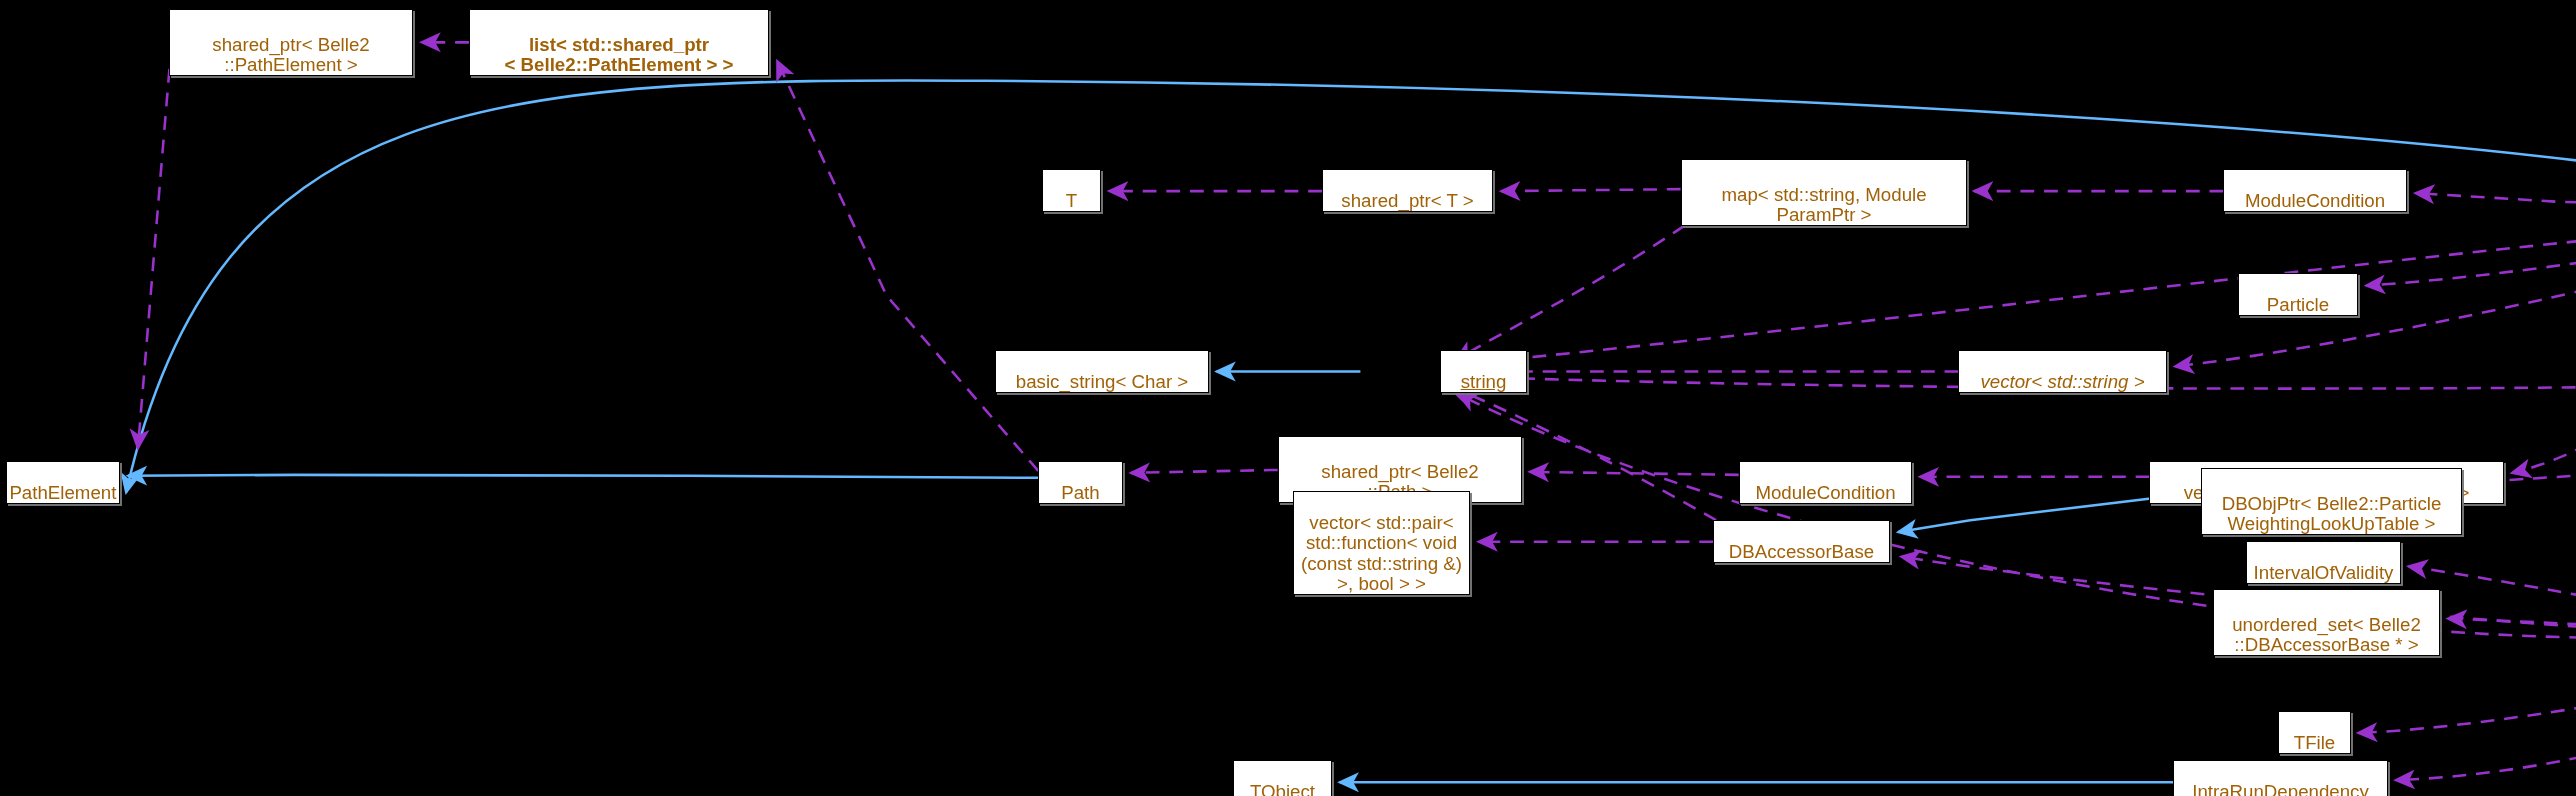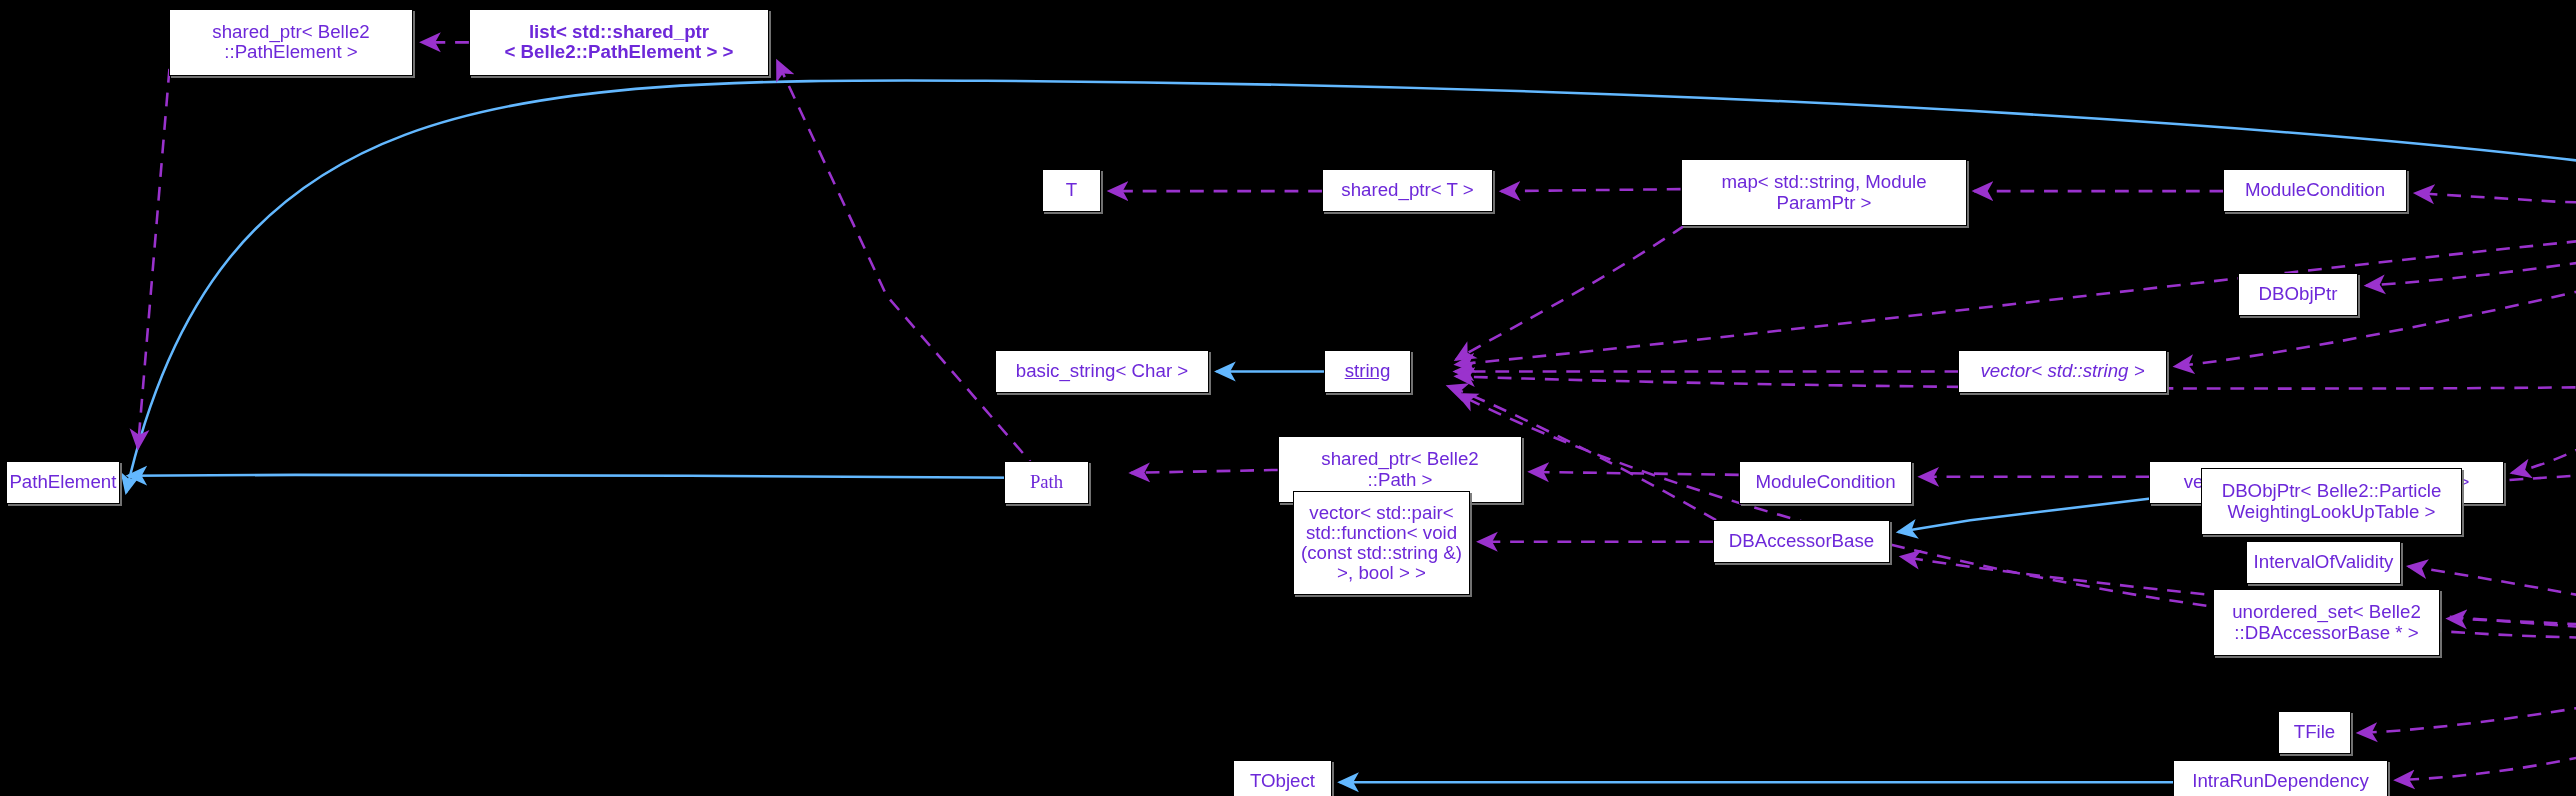--- a/index.html
+++ b/index.html
@@ -17,26 +17,26 @@
     left:0; top:0;
     width:2576px;
     height:797px;
     pointer-events:none;
   }
   .node{
     position:absolute;
     box-sizing:border-box;
     background:#ffffff;
     border:1px solid #000000;
-    color:#6d28d9;
+    color:#a16207;
     font-size:18.7px;
     line-height:1.08;
     text-align:center;
     display:flex;
-    align-items:center;
+    align-items:flex-end;
     justify-content:center;
     white-space:pre;
     box-shadow:2px 2px 0 rgba(120,120,120,0.95);
     z-index:5;
   }
   .node .lbl{display:block;width:100%;}
 </style>
 </head>
 <body>
 
@@ -126,33 +126,33 @@
       <path d="M 2880,527 L 2900,620"></path>
     </g>
   </svg>
 
   <div id="nodes">
       <div class="node" style="left: 5.9px; top: 461px; width: 114px; height: 43px;"><span class="lbl">PathElement</span></div>
       <div class="node" style="left: 169px; top: 8.9px; width: 244px; height: 67px;"><span class="lbl">shared_ptr&lt; Belle2
 ::PathElement &gt;</span></div>
       <div class="node" style="left: 469px; top: 8.9px; width: 300px; height: 67px; font-weight: bold;"><span class="lbl">list&lt; std::shared_ptr
 &lt; Belle2::PathElement &gt; &gt;</span></div>
-      <div class="node" style="left: 1004px; top: 461px; width: 85px; height: 43px; font-family: Liberation Serif, serif;"><span class="lbl">Path</span></div>
+      <div class="node" style="left: 1038px; top: 461px; width: 85px; height: 43px;"><span class="lbl">Path</span></div>
       <div class="node" style="left: 1278px; top: 436px; width: 244px; height: 67px;"><span class="lbl">shared_ptr&lt; Belle2
 ::Path &gt;</span></div>
       <div class="node" style="left: 1739px; top: 461px; width: 173px; height: 43px;"><span class="lbl">ModuleCondition</span></div>
       <div class="node" style="left: 2149px; top: 461px; width: 355px; height: 43px;"><span class="lbl">vector&lt; Belle2::ModuleCondition &gt;</span></div>
       <div class="node" style="left: 1042px; top: 169px; width: 59px; height: 43px;"><span class="lbl">T</span></div>
       <div class="node" style="left: 1322px; top: 169px; width: 171px; height: 43px;"><span class="lbl">shared_ptr&lt; T &gt;</span></div>
       <div class="node" style="left: 1681px; top: 159px; width: 286px; height: 67px;"><span class="lbl">map&lt; std::string, Module
 ParamPtr &gt;</span></div>
       <div class="node" style="left: 2223px; top: 169px; width: 184px; height: 43px;"><span class="lbl">ModuleCondition</span></div>
-      <div class="node" style="left: 2238px; top: 273px; width: 120px; height: 43px;"><span class="lbl">DBObjPtr</span></div>
+      <div class="node" style="left: 2238px; top: 273px; width: 120px; height: 43px;"><span class="lbl">Particle</span></div>
       <div class="node" style="left: 995px; top: 350px; width: 214px; height: 43px;"><span class="lbl">basic_string&lt; Char &gt;</span></div>
-      <div class="node" style="left: 1324px; top: 350px; width: 87px; height: 43px; text-decoration: underline;"><span class="lbl">string</span></div>
+      <div class="node" style="left: 1440px; top: 350px; width: 87px; height: 43px; text-decoration: underline;"><span class="lbl">string</span></div>
       <div class="node" style="left: 1958px; top: 350px; width: 209px; height: 43px; font-style: italic;"><span class="lbl">vector&lt; std::string &gt;</span></div>
       <div class="node" style="left: 2201px; top: 468px; width: 261px; height: 67px;"><span class="lbl">DBObjPtr&lt; Belle2::Particle
 WeightingLookUpTable &gt;</span></div>
       <div class="node" style="left: 1293px; top: 491px; width: 177px; height: 104px;"><span class="lbl">vector&lt; std::pair&lt;
 std::function&lt; void
 (const std::string &amp;)
 &gt;, bool &gt; &gt;</span></div>
       <div class="node" style="left: 1713px; top: 520px; width: 177px; height: 43px;"><span class="lbl">DBAccessorBase</span></div>
       <div class="node" style="left: 2246px; top: 541px; width: 155px; height: 43px;"><span class="lbl">IntervalOfValidity</span></div>
       <div class="node" style="left: 2213px; top: 589px; width: 227px; height: 67px;"><span class="lbl">unordered_set&lt; Belle2

